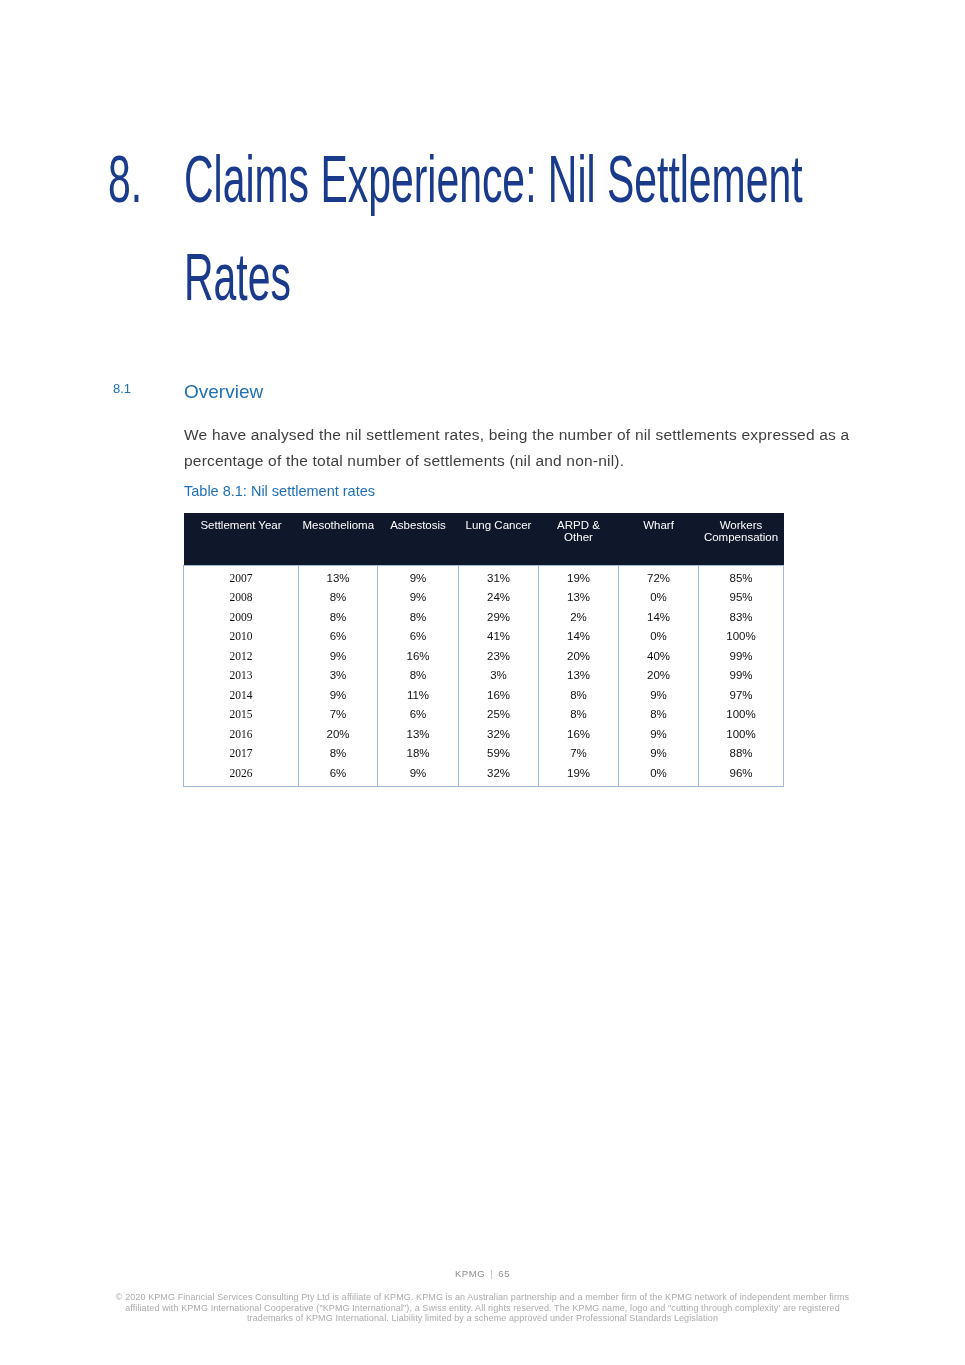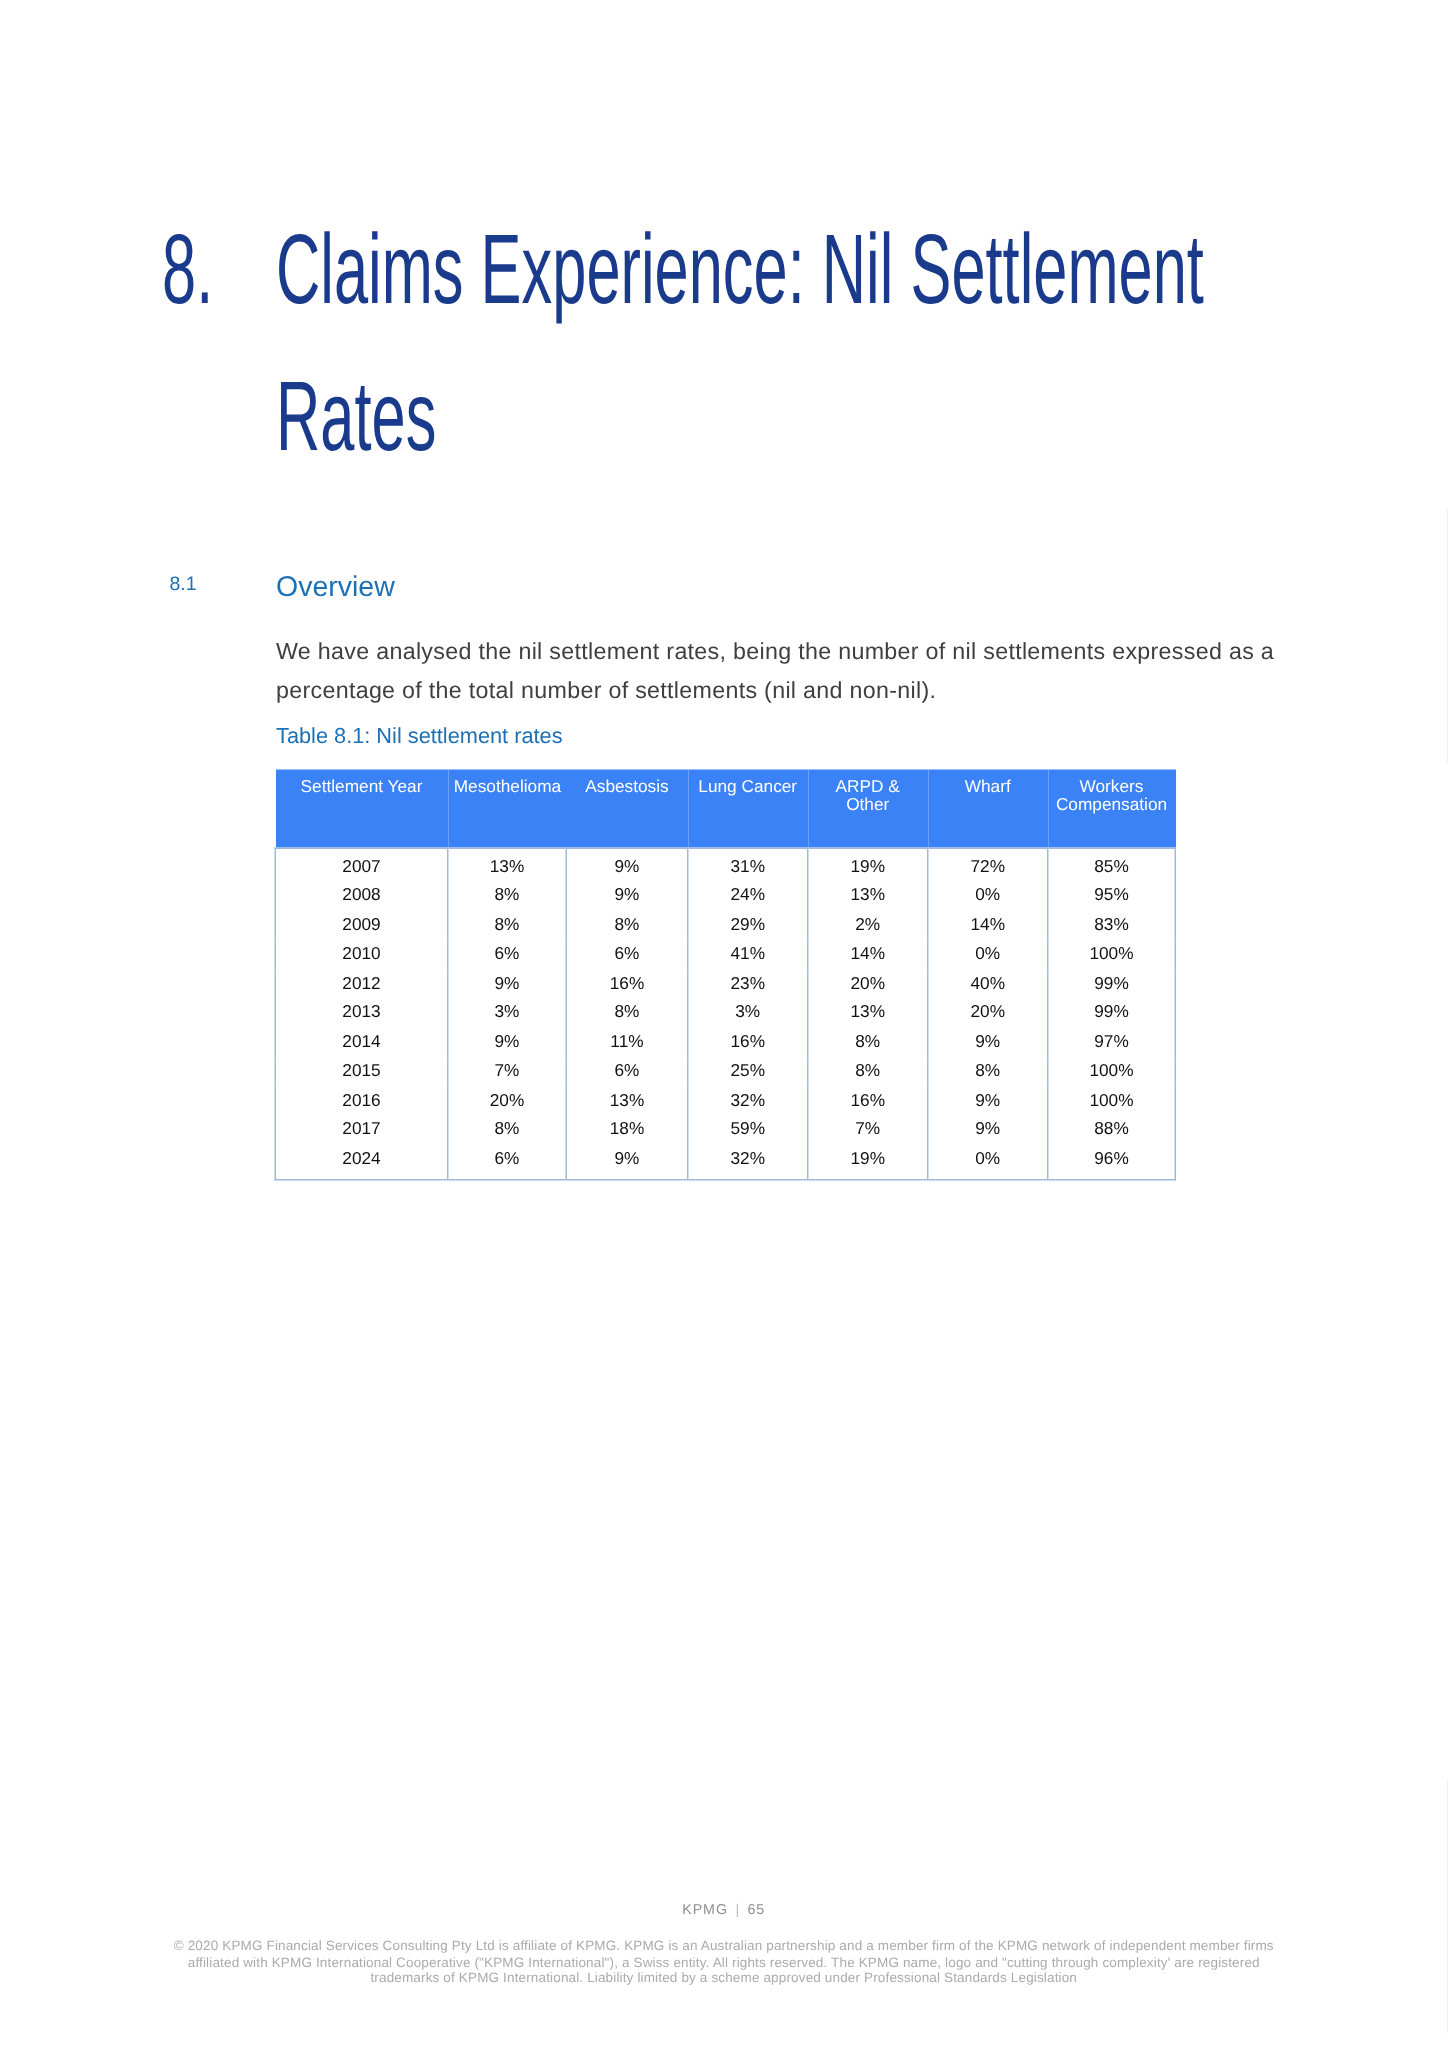--- a/index.html
+++ b/index.html
@@ -54,42 +54,42 @@
   }
 
   
   .nil-table {
     position:absolute; left:183px; top:513px;
     width:600px;
     border-collapse:collapse;
     table-layout:fixed;
   }
   .nil-table thead th {
-    background:#3b82f6;
+    background:#0f172a;
     color:#ffffff;
     font-size:11.5px; font-weight:400;
     vertical-align:top;
     text-align:center;
     padding:6px 4px 0 4px;
     height:52px;
     border:none;
   }
   .nil-table tbody {
     border:1px solid #9fb9da;
   }
   .nil-table tbody td {
     font-size:11.5px;
     color:#111111;
     text-align:center;
     height:19.5px;
     line-height:19.5px;
     padding:0;
     border-left:1px solid #9fb9da;
   }
-  .nil-table tbody td:first-child { border-left:none; }
+  .nil-table tbody td:first-child { border-left:none;font-family:Liberation Serif, serif; }
   .nil-table tbody tr:first-child td { padding-top:3px; }
   .nil-table tbody tr:last-child td { padding-bottom:3px; }
 
   
   .page-label {
     position:absolute; top:1268px; left:0;
     width:100%; text-align:center;
     font-size:9.5px; color:#8f8f8f;
     letter-spacing:0.6px;
   }
@@ -227,21 +227,21 @@
         <tr>
           <td>2017</td>
           <td>8%</td>
           <td>18%</td>
           <td>59%</td>
           <td>7%</td>
           <td>9%</td>
           <td>88%</td>
         </tr>
         <tr>
-          <td>2024</td>
+          <td>2026</td>
           <td>6%</td>
           <td>9%</td>
           <td>32%</td>
           <td>19%</td>
           <td>0%</td>
           <td>96%</td>
         </tr>
       </tbody>
   </table>
 

